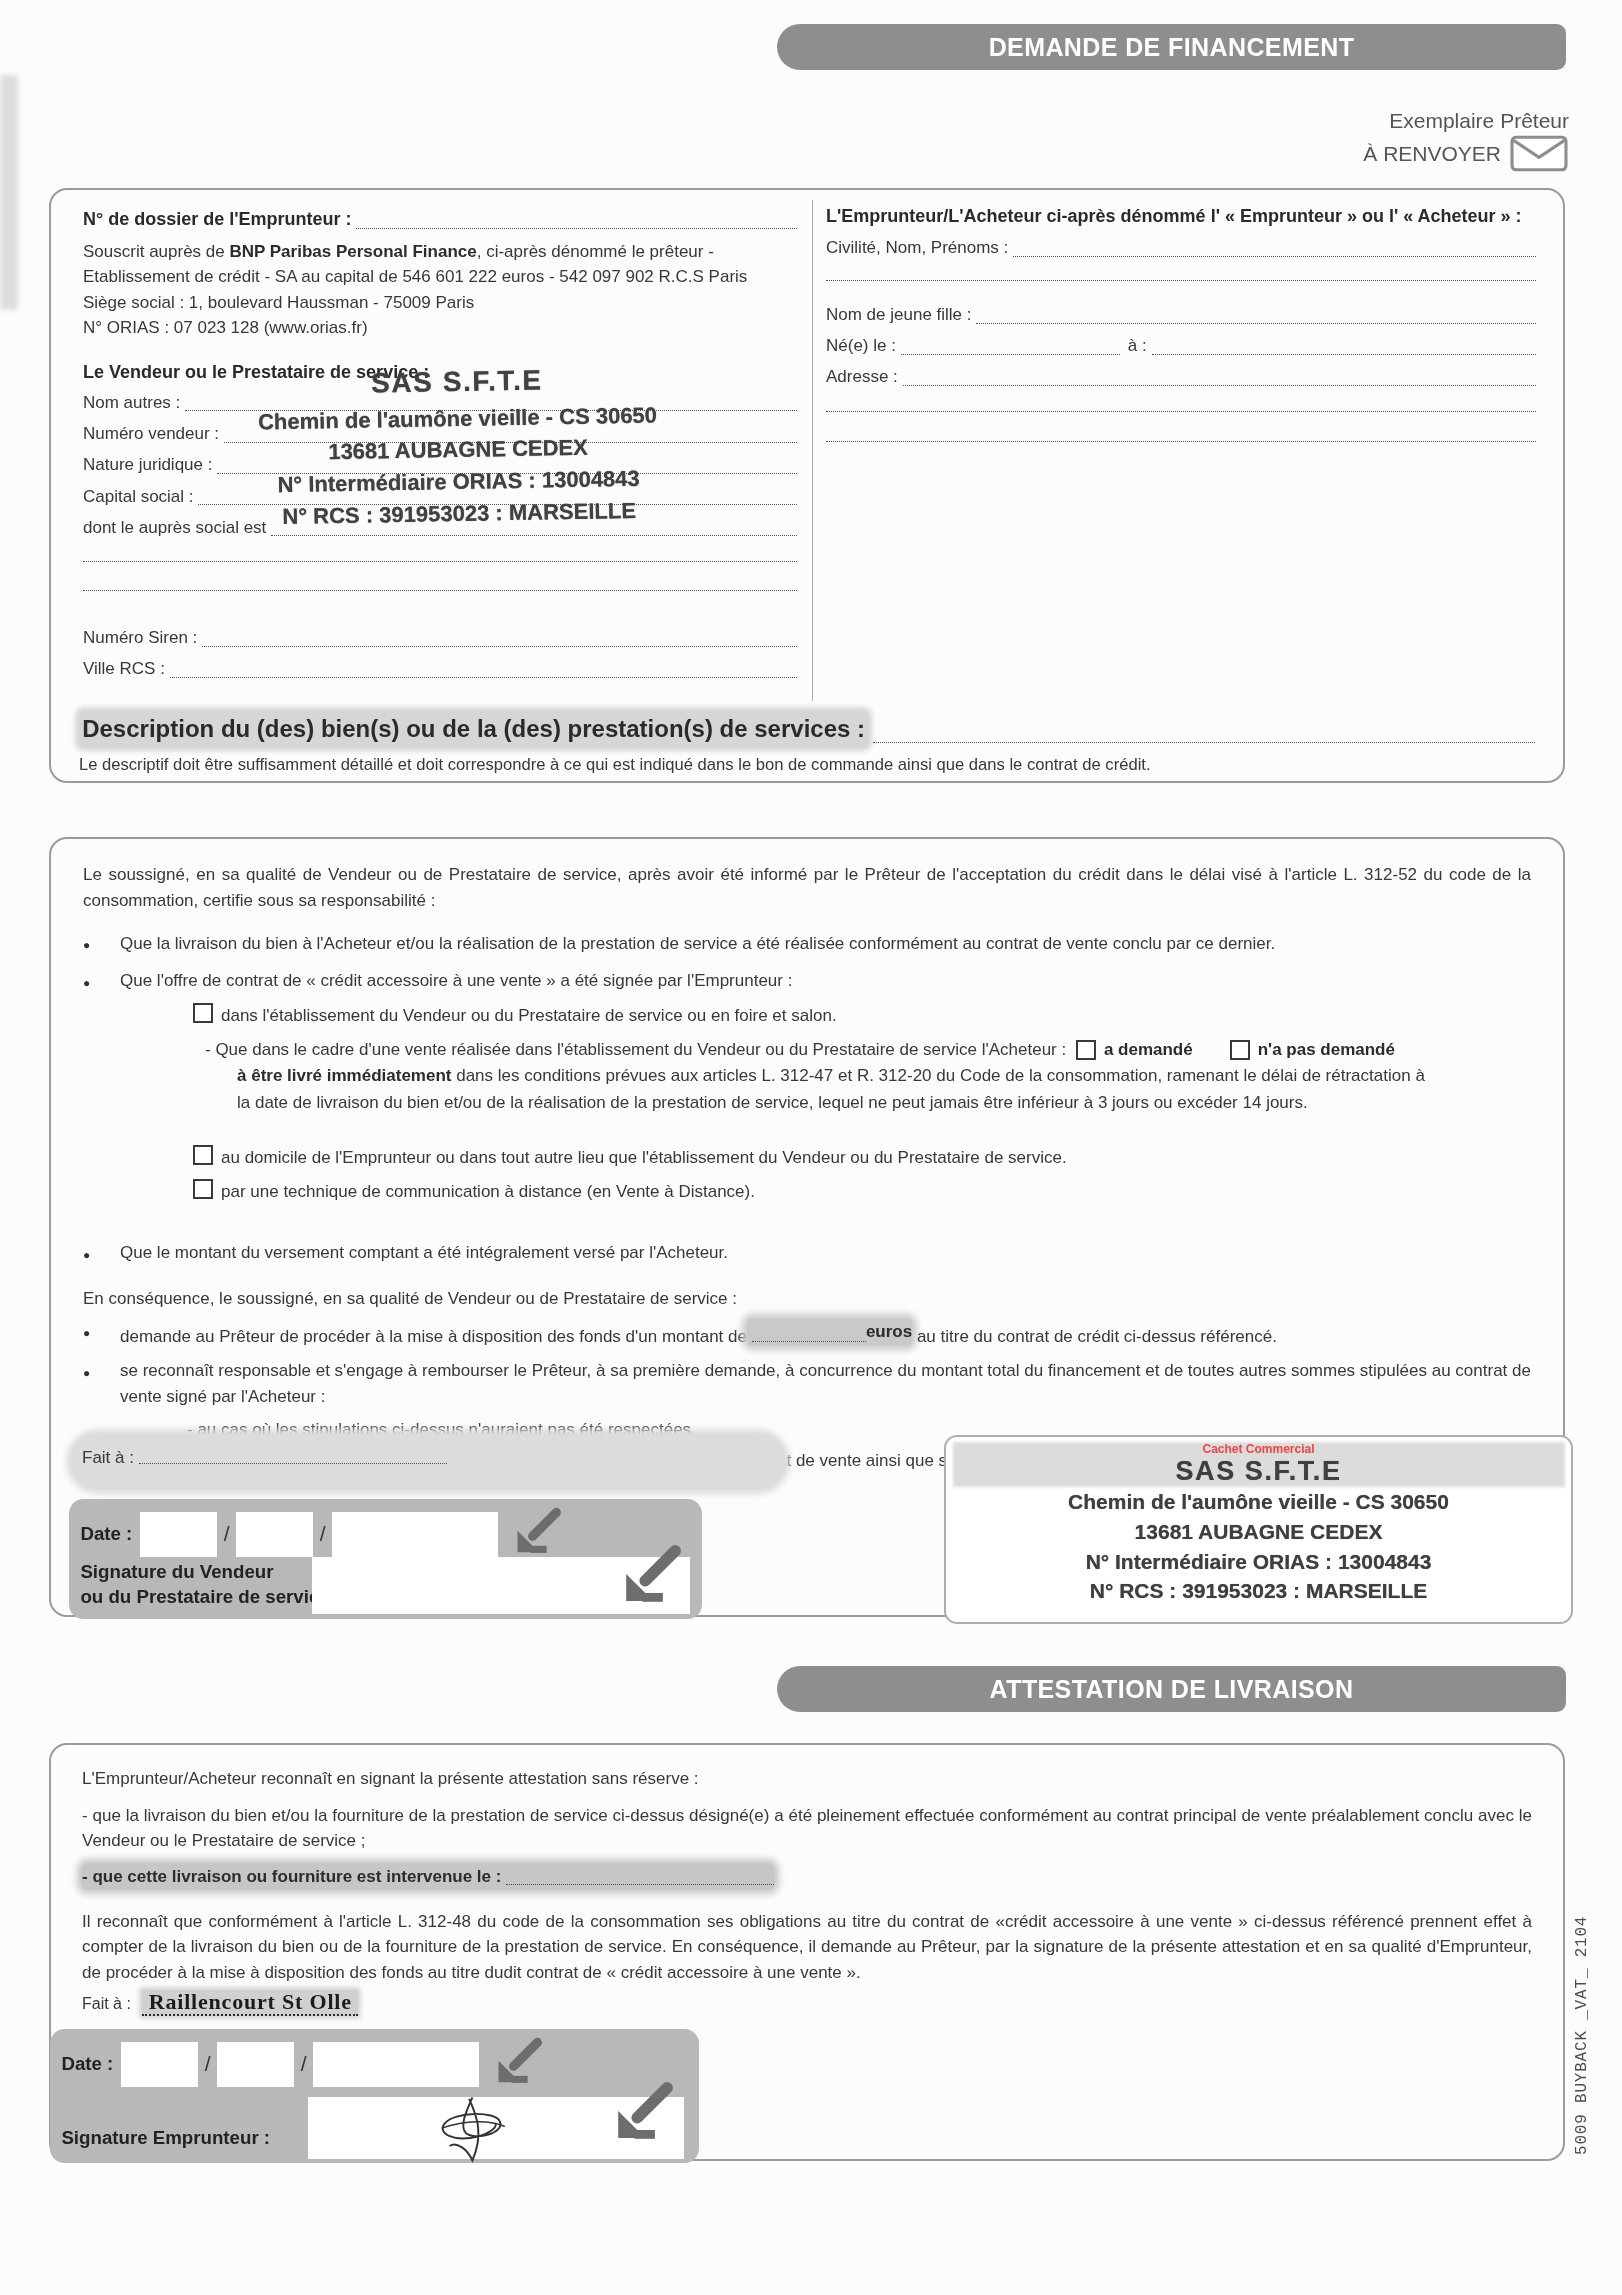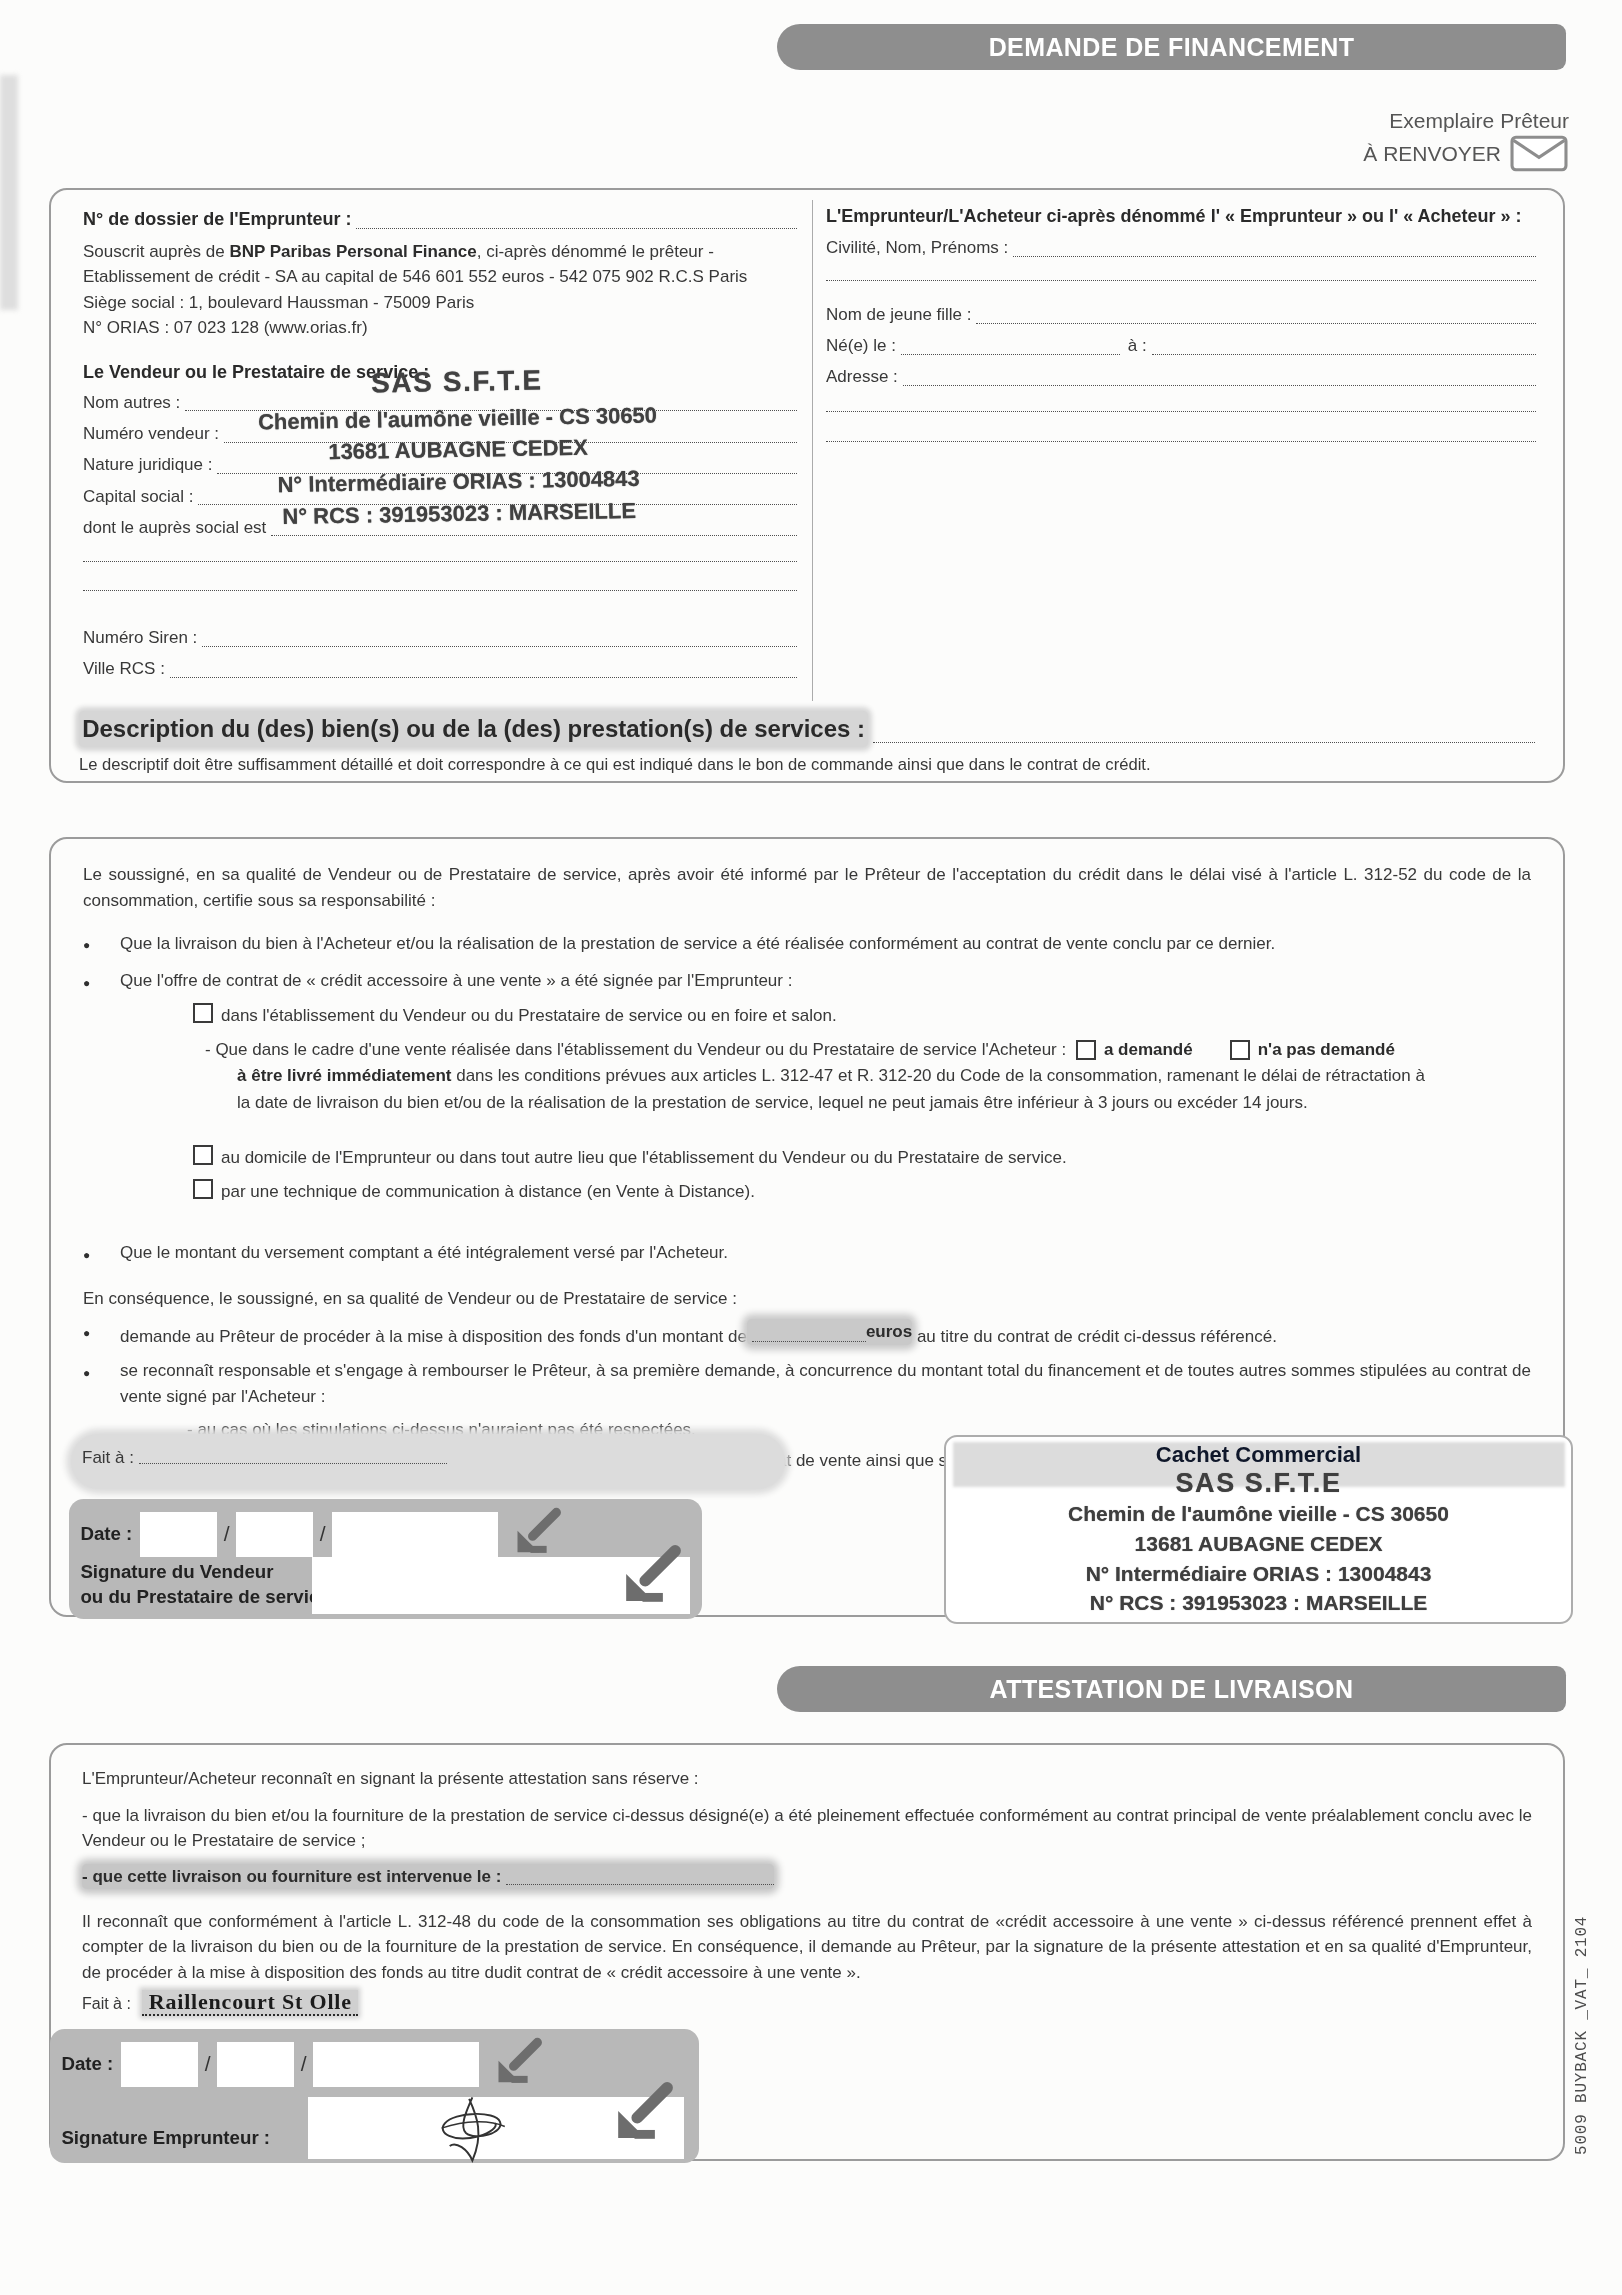--- a/index.html
+++ b/index.html
@@ -64,21 +64,21 @@
   .w1{width:77px;} .w2{width:77px;} .w3{width:166px;}
   .slash{font-size:21px;color:#333;margin:0 6.5px;}
   .arr{width:54px;height:54px;flex:0 0 auto;margin-left:13px;}
   .arr2{position:absolute;width:68px;height:68px;}
   .siglab{position:absolute;left:11.4px;font-size:18.7px;font-weight:bold;color:#222;line-height:1.35;}
   .sigwhite{position:absolute;background:#fff;}
   
   #cachet{position:absolute;left:944px;top:1435px;width:625px;height:185px;background:#fff;
           border:2.4px solid #adadad;border-radius:13px;text-align:center;}
   #cachet .band{position:absolute;left:6.5px;top:4.9px;right:6.5px;height:45px;background:#dcdcdc;filter:blur(1.6px);}
-  #cachet .title{position:relative;font-size:22px;font-weight:bold;color:#0f172a;margin-top:4.9px;}
+  #cachet .title{position:relative;font-size:12px;font-weight:bold;color:#ef4444;margin-top:4.9px;}
   #cachet .co{position:relative;font-size:27px;font-weight:bold;color:#3f3f3f;letter-spacing:1.6px;text-shadow:0 0 0.8px #666;}
   #cachet .ln{position:relative;font-size:21px;font-weight:bold;color:#3f3f3f;line-height:1.42;text-shadow:0 0 0.8px #666;}
   
   .b3in{padding:21px 31px 0 31px;font-size:17px;line-height:1.5;}
   .fait2{margin-top:4.9px;display:flex;align-items:flex-end;font-size:16px;}
   .fait-value{font-family:"Liberation Serif",serif;font-weight:bold;font-size:22px;color:#1c1c1c;
               letter-spacing:0.8px;background:#d0d0d0;box-shadow:0 0 4.9px 3.2px #d0d0d0;
               border-bottom:2.4px dotted #2a2a2a;padding:0 6.5px;margin-left:11.4px;line-height:1.1;}
   .vcode{position:absolute;left:1573px;top:2155px;transform:rotate(-90deg);transform-origin:0 0;
          font-family:"Liberation Mono",monospace;font-size:16px;letter-spacing:0.8px;color:#4d4d4d;white-space:nowrap;}
@@ -108,21 +108,21 @@
   <div class="fbox" id="box1">
     <div class="divider"></div>
 
     <div class="col colL">
       <div class="frow">
         <span class="lbl">N° de dossier de l'Emprunteur :</span>
         <span class="dots"></span>
       </div>
       <div class="t">
         <span>Souscrit auprès de </span><span class="bold">BNP Paribas Personal Finance</span><span>, ci-après dénommé le prêteur -</span><br>
-        <span>Etablissement de crédit - SA au capital de 546 601 552 euros - 542 075 902 R.C.S Paris</span><br>
+        <span>Etablissement de crédit - SA au capital de 546 601 222 euros - 542 097 902 R.C.S Paris</span><br>
         <span>Siège social : 1, boulevard Haussman - 75009 Paris</span><br>
         <span>N° ORIAS : 07 023 128 (www.orias.fr)</span>
       </div>
       <div style="height:21px;"></div>
       <div class="lbl" style="margin-bottom:7.3px;">Le Vendeur ou le Prestataire de service :</div>
       <div class="frow">
           <span>Nom autres :</span>
           <span class="dots"></span>
         </div>
       <div class="frow">

